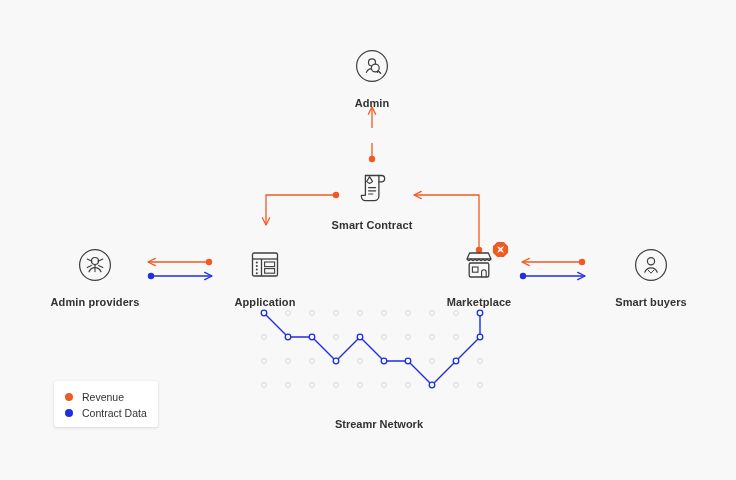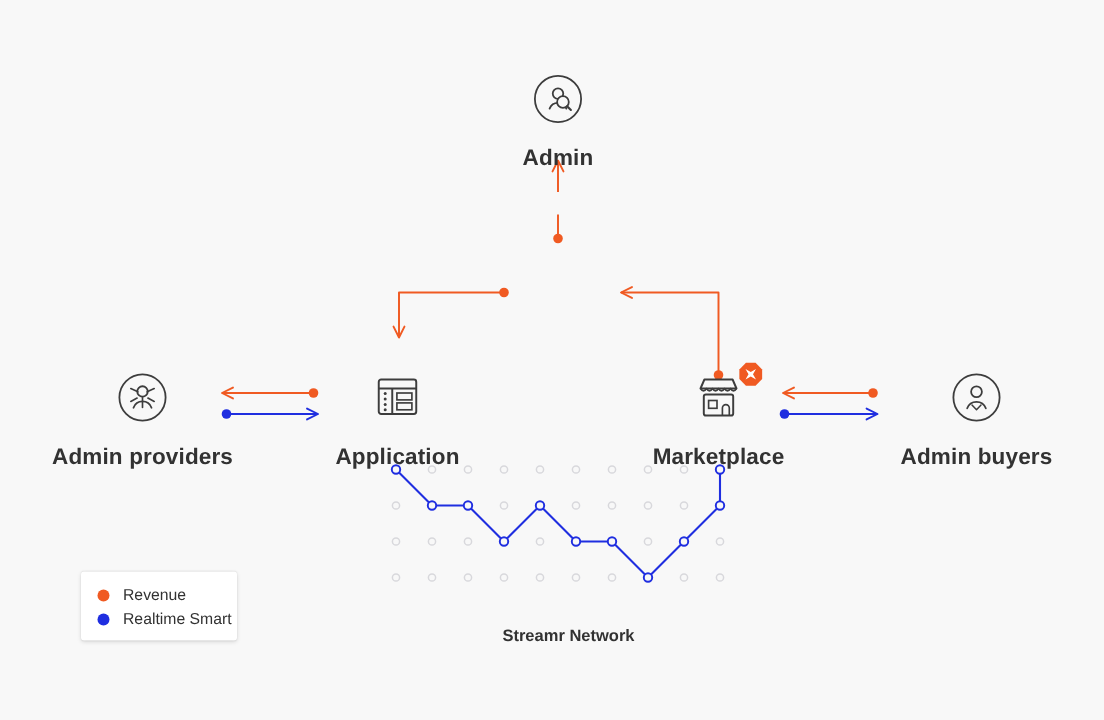--- a/index.html
+++ b/index.html
@@ -34,21 +34,21 @@
   }
   .node .glyph {
     height: 44px;
     display: flex;
     align-items: center;
     justify-content: center;
     position: relative;
   }
   .node .caption {
     margin-top: 9px;
-    font-size: 15px;
+    font-size: 11px;
     font-weight: bold;
     color: #323232;
     letter-spacing: 0.1px;
     white-space: nowrap;
   }
   .edge-label {
     position: absolute;
     font-size: 11px;
     font-weight: bold;
     color: #323232;
@@ -217,20 +217,33 @@
         <circle cx="17" cy="13.4" r="3.5" fill="none" stroke="#3d3d3d" stroke-width="1.2"></circle>
         <path d="M11.4 23.4 a6.0 6.0 0 0 1 11.2 0" fill="none" stroke="#3d3d3d" stroke-width="1.2" stroke-linecap="round"></path>
         <circle cx="20.3" cy="19.0" r="3.9" fill="#f8f8f8" stroke="#3d3d3d" stroke-width="1.2"></circle>
         <line x1="23.1" y1="21.8" x2="25.6" y2="24.3" stroke="#3d3d3d" stroke-width="1.4" stroke-linecap="round"></line>
       </svg>
     </div>
     <div class="caption">Admin</div>
   </div>
 
 
+  <div class="node" style="left:302px; top:166px;">
+    <div class="glyph">
+      <svg width="36" height="34" viewBox="0 0 36 34" aria-hidden="true">
+        <path d="M11.5 4.5 H27.5 a3.2 3.2 0 0 1 0 6.4 h-2.6" fill="none" stroke="#3d3d3d" stroke-width="1.3" stroke-linecap="round" stroke-linejoin="round"></path>
+        <path d="M24.9 4.5 V25.0 a4.6 4.6 0 0 1 -4.6 4.6 H11.4 a4.0 4.0 0 0 1 -4.0 -4.0 v-1.3 h4.0 V4.5" fill="none" stroke="#3d3d3d" stroke-width="1.3" stroke-linecap="round" stroke-linejoin="round"></path>
+        <path d="M15.6 5.6 L12.6 10.6 L15.6 12.5 L18.6 10.6 Z" fill="none" stroke="#3d3d3d" stroke-width="1.1" stroke-linejoin="round"></path>
+        <line x1="14.6" y1="16.6" x2="21.6" y2="16.6" stroke="#3d3d3d" stroke-width="1.2" stroke-linecap="round"></line>
+        <line x1="14.6" y1="19.8" x2="21.6" y2="19.8" stroke="#3d3d3d" stroke-width="1.2" stroke-linecap="round"></line>
+        <line x1="14.6" y1="23.0" x2="18.8" y2="23.0" stroke="#3d3d3d" stroke-width="1.2" stroke-linecap="round"></line>
+      </svg>
+    </div>
+    <div class="caption">Smart Contract</div>
+  </div>
 
   <div class="node" style="left:25px; top:243px;">
     <div class="glyph">
       <svg width="34" height="34" viewBox="0 0 34 34" aria-hidden="true">
         <circle cx="17" cy="17" r="15.4" fill="none" stroke="#3d3d3d" stroke-width="1.2"></circle>
         <circle cx="17" cy="13.0" r="3.5" fill="none" stroke="#3d3d3d" stroke-width="1.2"></circle>
         <path d="M11.0 23.8 a6.4 6.4 0 0 1 12.0 0" fill="none" stroke="#3d3d3d" stroke-width="1.2" stroke-linecap="round"></path>
         <line x1="9.2" y1="11.0" x2="13.9" y2="13.2" stroke="#3d3d3d" stroke-width="1.1" stroke-linecap="round"></line>
         <line x1="24.8" y1="11.0" x2="20.1" y2="13.2" stroke="#3d3d3d" stroke-width="1.1" stroke-linecap="round"></line>
         <line x1="9.2" y1="19.6" x2="13.4" y2="17.4" stroke="#3d3d3d" stroke-width="1.1" stroke-linecap="round"></line>
@@ -279,29 +292,29 @@
 
   <div class="node" style="left:581px; top:243px;">
     <div class="glyph">
       <svg width="34" height="34" viewBox="0 0 34 34" aria-hidden="true">
         <circle cx="17" cy="17" r="15.4" fill="none" stroke="#3d3d3d" stroke-width="1.2"></circle>
         <circle cx="17" cy="13.2" r="3.6" fill="none" stroke="#3d3d3d" stroke-width="1.2"></circle>
         <path d="M10.8 24.2 a6.6 6.6 0 0 1 12.4 0" fill="none" stroke="#3d3d3d" stroke-width="1.2" stroke-linecap="round"></path>
         <path d="M14.0 22.0 L17 25.2 L20.0 22.0" fill="none" stroke="#3d3d3d" stroke-width="1.0" stroke-linecap="round" stroke-linejoin="round"></path>
       </svg>
     </div>
-    <div class="caption">Admin buyers</div>
+    <div class="caption">Smart buyers</div>
   </div>
 
   <div class="net-caption" style="left:279px; top:406px;margin-top:12px;">Streamr Network</div>
 
   <div id="legend">
     <div class="legend-row">
       <span class="legend-dot" style="background:#f05a22;"></span>
       <span class="legend-label">Revenue</span>
     </div>
     <div class="legend-row">
       <span class="legend-dot" style="background:#1f2ee0;"></span>
-      <span class="legend-label">Realtime Smart</span>
+      <span class="legend-label">Contract Data</span>
     </div>
   </div>
 
 </div>
 
 </body></html>

